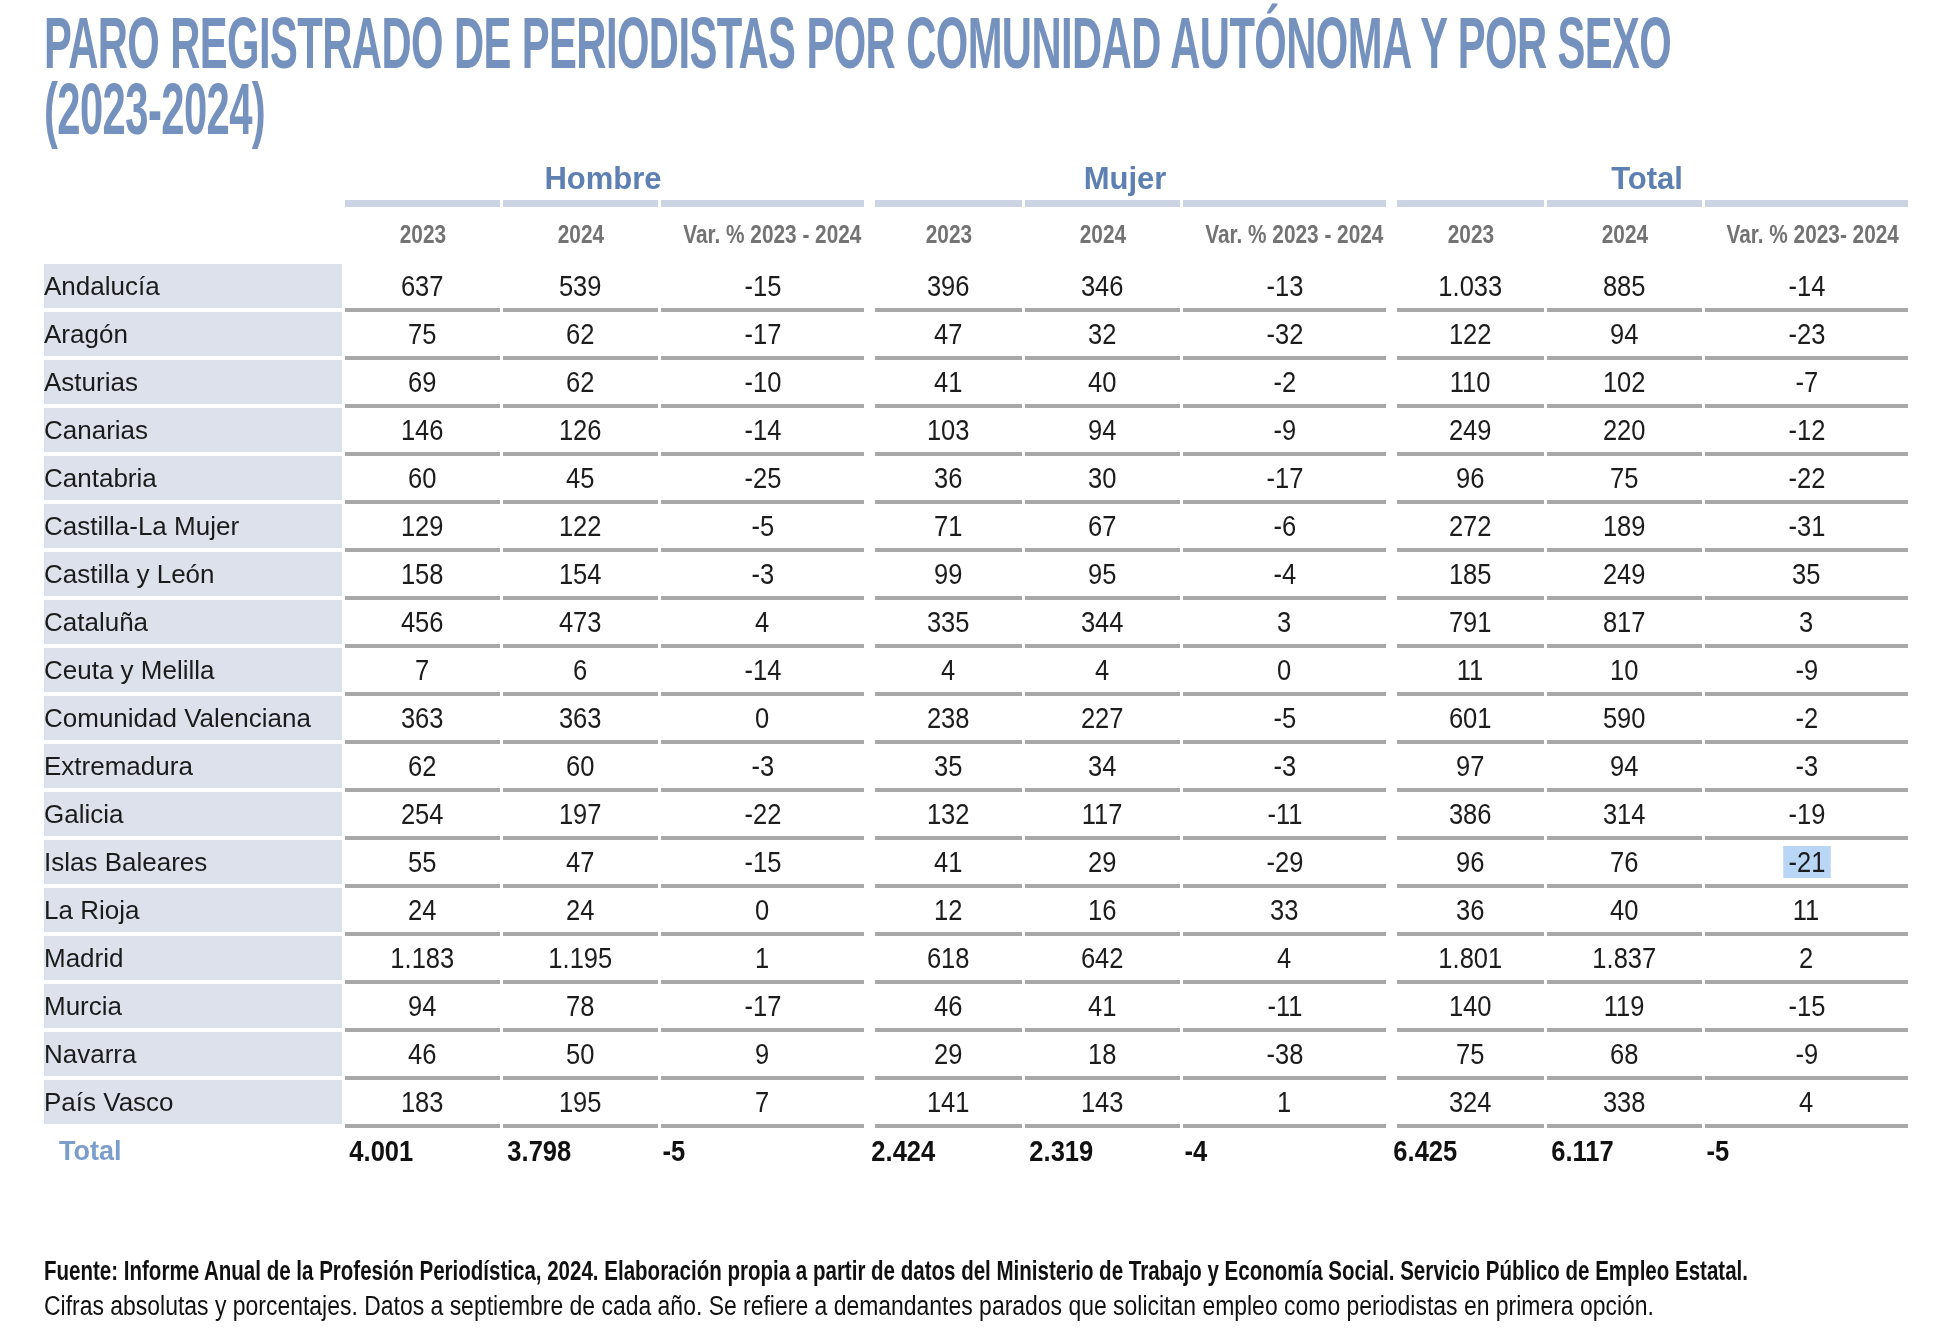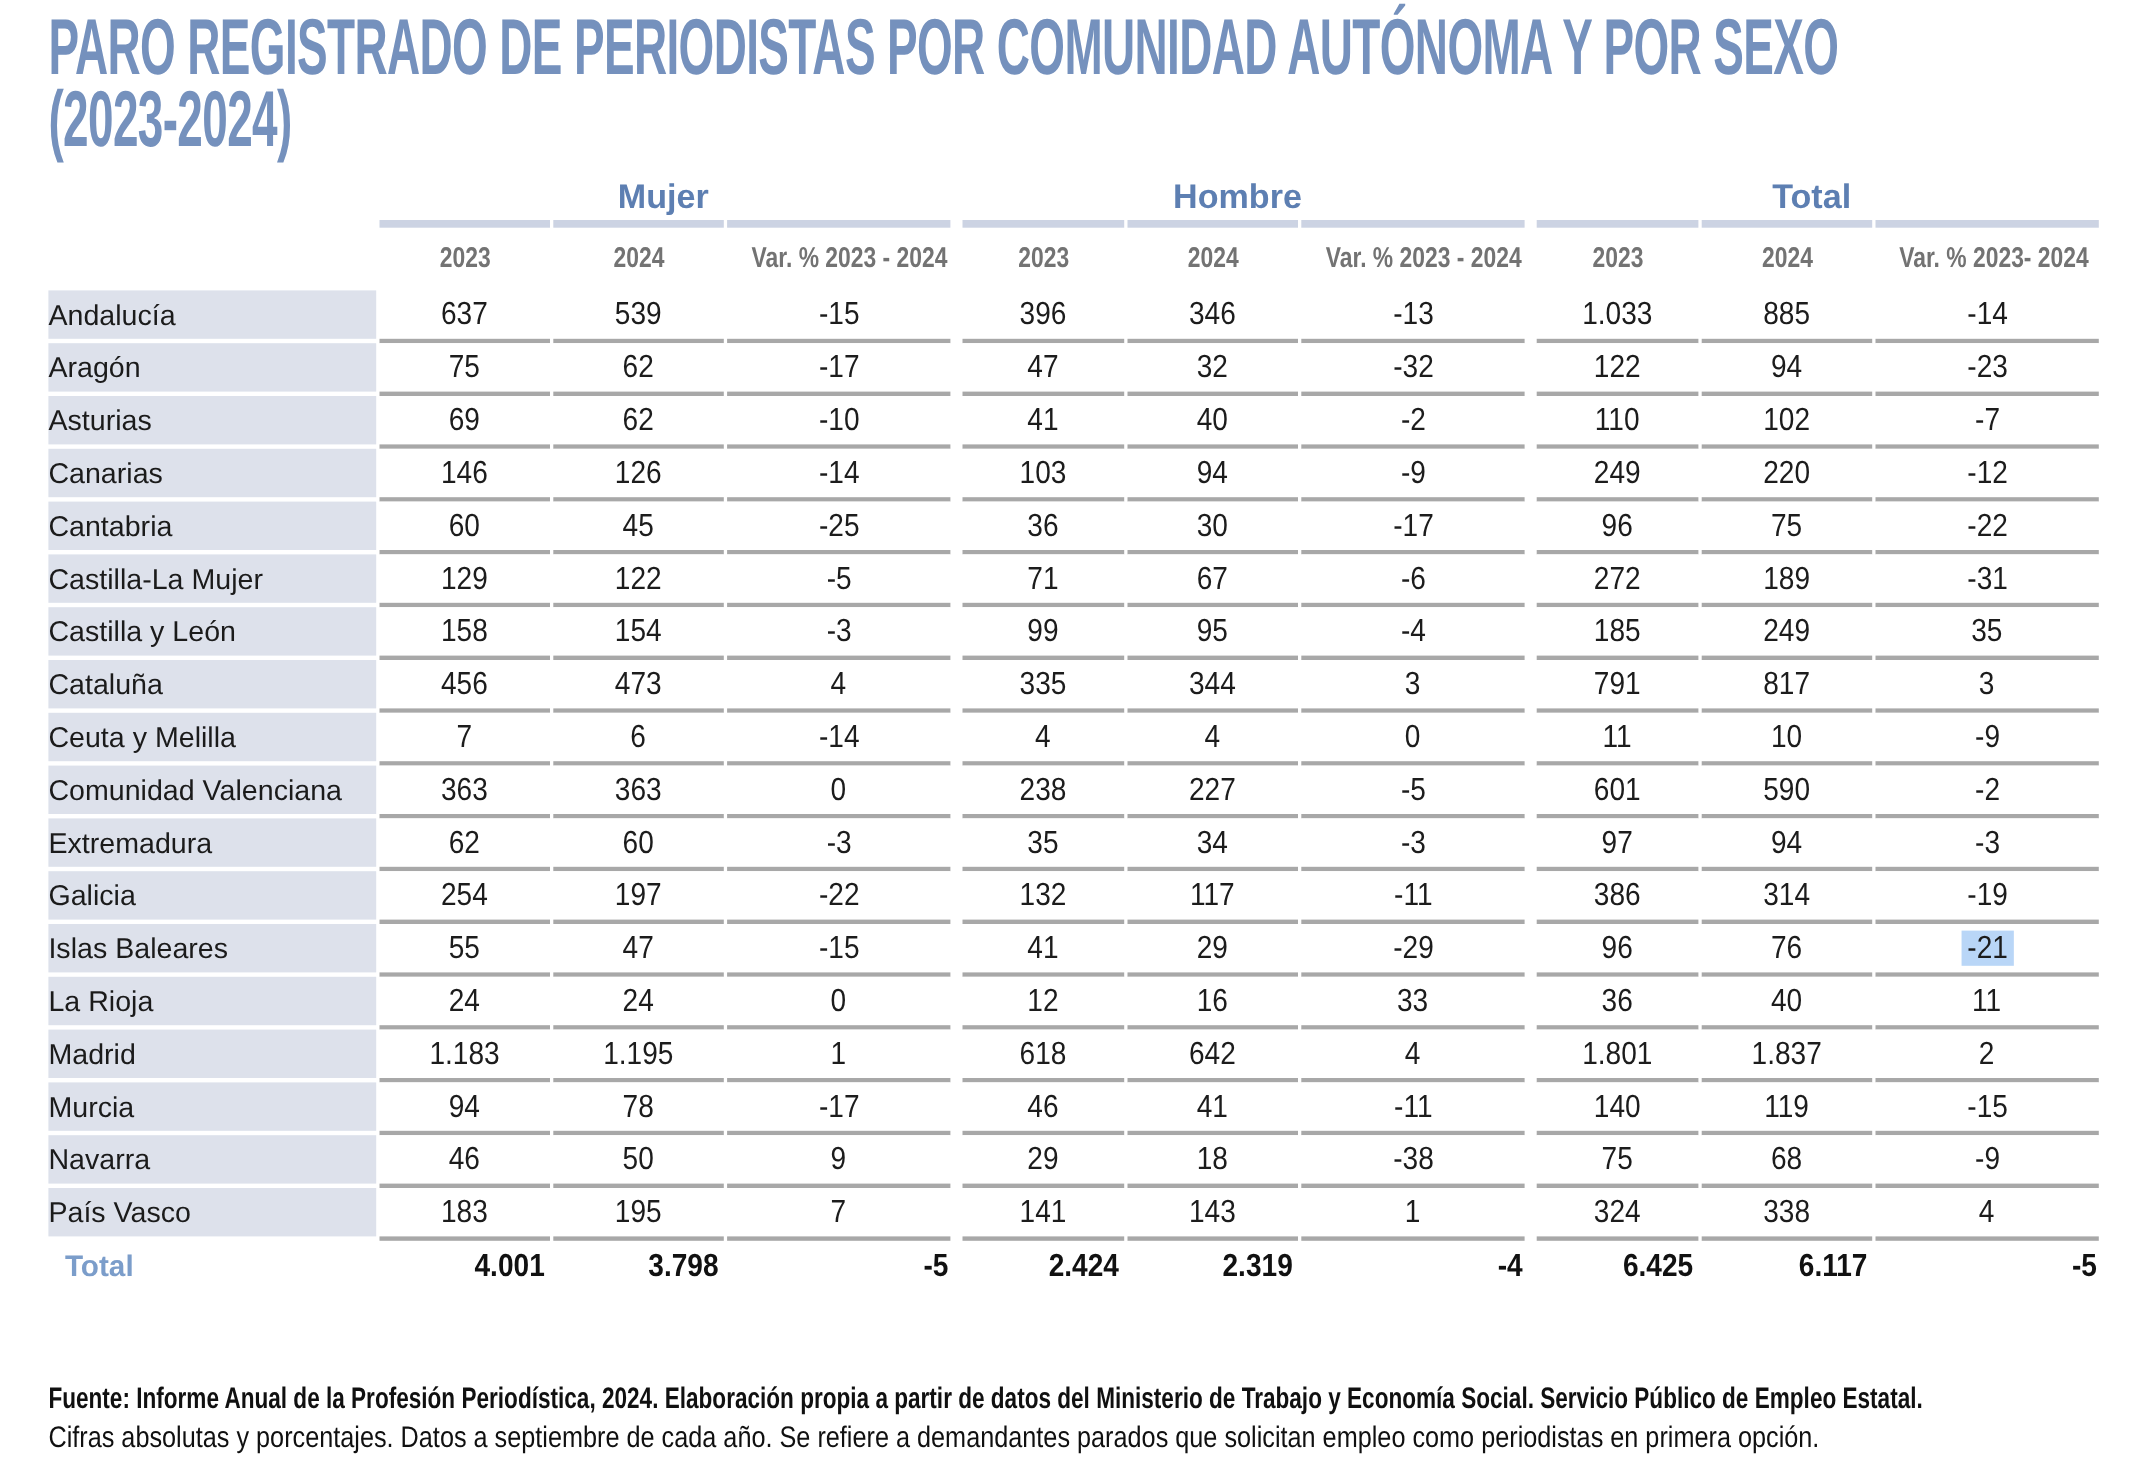--- a/index.html
+++ b/index.html
@@ -32,21 +32,21 @@
   .rD { height:50px; }
   .lbl { height:44px; line-height:44px; background:#dde1eb; 
          font-size:26px; color:#1b1b1b; white-space:nowrap; }
   .num { height:48px; line-height:44px; border-bottom:4px solid #a8a8a8; background:#ffffff;
          text-align:center; font-size:29px; color:#1c1c1c; margin-left:3px; white-space:nowrap; }
   .gs  { margin-left:11px; }          
 
   
   .lblT { height:50px; line-height:46px; padding-left:15px; color:#7b9dca;
           font-weight:bold; font-size:27px; background:transparent; }
-  .numT { height:50px; line-height:46px; text-align:right; font-size:29px; font-weight:bold;
+  .numT { height:50px; line-height:46px; text-align:left; font-size:29px; font-weight:bold;
           color:#111; margin-left:3px; }
 
   
   .cx  { display:inline-block; transform:scaleX(0.8); }
   .cx9 { display:inline-block; transform:scaleX(0.88); }
   .hl  { background:#b9d6f7; padding:0 6px; }
 
   
   .footer { position:absolute; left:44px; top:1254px; white-space:nowrap; color:#101010; }
   .f1 { font-size:27px; font-weight:bold; line-height:35px;
@@ -60,22 +60,22 @@
 <div class="page">
 
   <div class="title">
     <div class="title-line">PARO REGISTRADO DE PERIODISTAS POR COMUNIDAD AUTÓNOMA Y POR SEXO</div>
     <div class="title-line">(2023-2024)</div>
   </div>
 
   <div class="tbl" id="grid">
 
     <div class="c rG"></div>
+    <div class="c rG grp">Hombre</div>
     <div class="c rG grp">Mujer</div>
-    <div class="c rG grp">Hombre</div>
     <div class="c rG grp">Total</div>
 
     <div class="c rB"></div>
     <div class="c rB">
         <div class="bar"></div>
       </div>
     <div class="c rB">
         <div class="bar"></div>
       </div>
     <div class="c rB">

